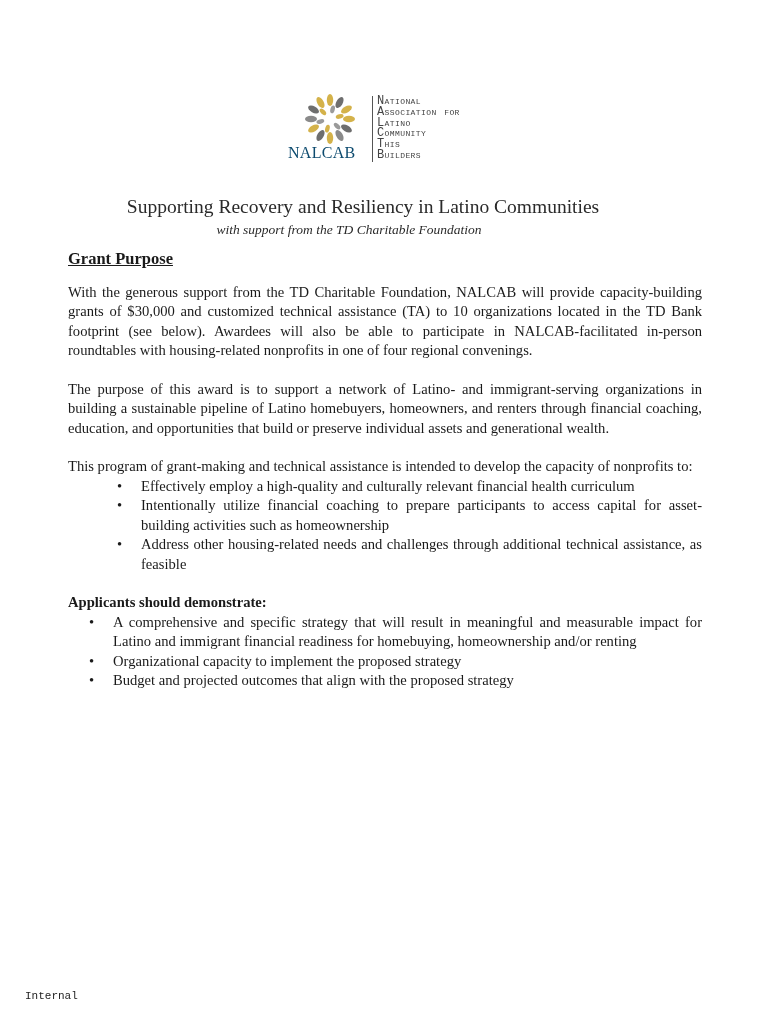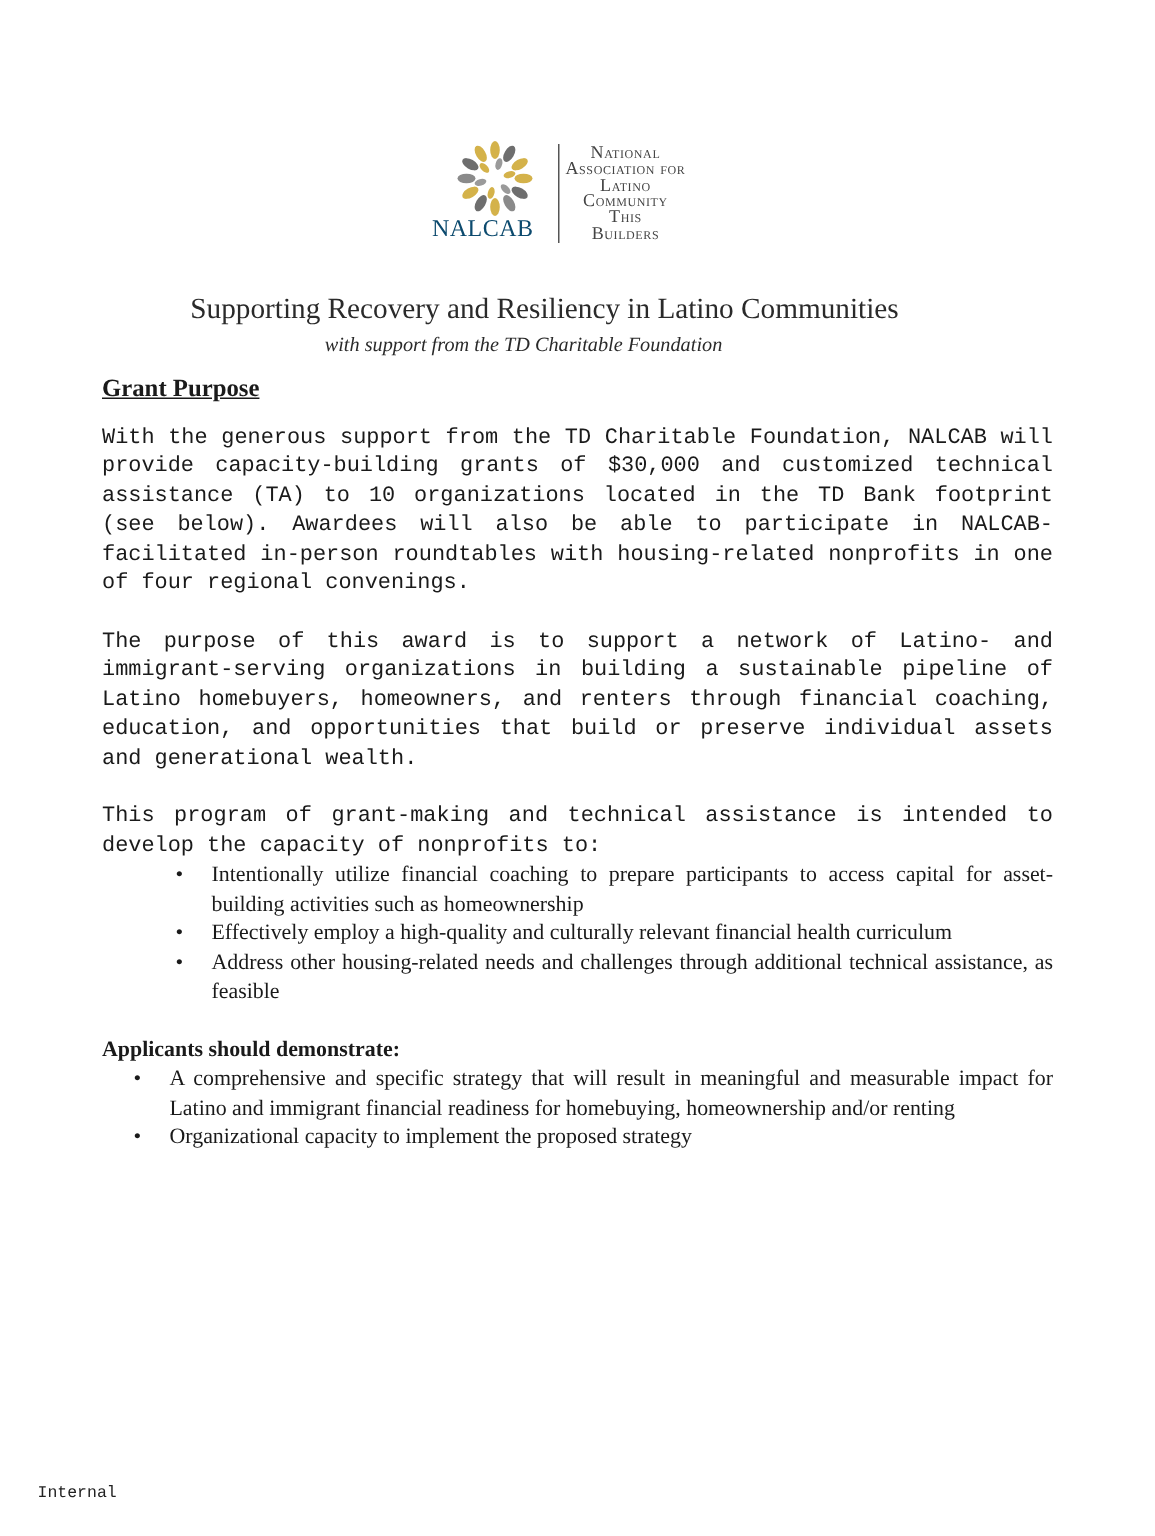--- a/index.html
+++ b/index.html
@@ -34,27 +34,26 @@
       left: 84px;
       top: 4px;
       width: 1px;
       height: 66px;
       background: #555;
     }
     .logo-text {
       position: absolute;
       left: 89px;
       top: 4px;
-      font-family: Liberation Serif, serif;
+      font-family: Liberation Mono, monospace;
       font-variant: small-caps;
       font-size: 12px;
       line-height: 10.8px;
       color: #444;
       letter-spacing: 0.4px;
-      text-align: center;
     }
     .logo-text div { white-space: nowrap; }
     .logo-abbr {
       position: absolute;
       left: 0;
       top: 52px;
       font-size: 16px;
       color: #0c4a6e;
       letter-spacing: 0.3px;
       font-family: "Liberation Serif", "DejaVu Serif", serif;
@@ -88,21 +87,20 @@
     }
     .heading {
       font-weight: bold;
       text-decoration: underline;
       font-size: 16.5px;
       margin: 3px 0 14px 0;
     }
     p {
       margin: 0 0 19px 0;
       text-align: justify;
-      font-family: Liberation Mono, monospace;
     }
     ul {
       list-style: none;
       margin: 0;
       padding: 0;
     }
     li {
       position: relative;
       text-align: justify;
     }
@@ -169,25 +167,26 @@
 <div class="subtitle">with support from the TD Charitable Foundation</div>
 
 <div class="content">
   <div class="heading">Grant Purpose</div>
 
   <p>With the generous support from the TD Charitable Foundation, NALCAB will provide capacity-building grants of $30,000 and customized technical assistance (TA) to 10 organizations located in the TD Bank footprint (see below).  Awardees will also be able to participate in NALCAB-facilitated in-person roundtables with housing-related nonprofits in one of four regional convenings.</p>
   <p>The purpose of this award is to support a network of Latino- and immigrant-serving organizations in building a sustainable pipeline of Latino homebuyers, homeowners, and renters through financial coaching, education, and opportunities that build or preserve individual assets and generational wealth.</p>
   <p style="margin-bottom:0">This program of grant-making and technical assistance is intended to develop the capacity of nonprofits to:</p>
 
   <ul class="list-a">
+    <li>Effectively employ a high-quality and culturally relevant financial health curriculum</li>
     <li>Intentionally utilize financial coaching to prepare participants to access capital for asset-building activities such as homeownership</li>
-    <li>Effectively employ a high-quality and culturally relevant financial health curriculum</li>
     <li>Address other housing-related needs and challenges through additional technical assistance, as feasible</li>
   </ul>
 
   <div class="applicants-label">Applicants should demonstrate:</div>
   <ul class="list-b">
     <li>A comprehensive and specific strategy that will result in meaningful and measurable impact for Latino and immigrant financial readiness for homebuying, homeownership and/or renting</li>
     <li>Organizational capacity to implement the proposed strategy</li>
+    <li>Budget and projected outcomes that align with the proposed strategy</li>
   </ul>
 </div>
 
 <div class="footer">Internal</div>
 
 </body></html>

